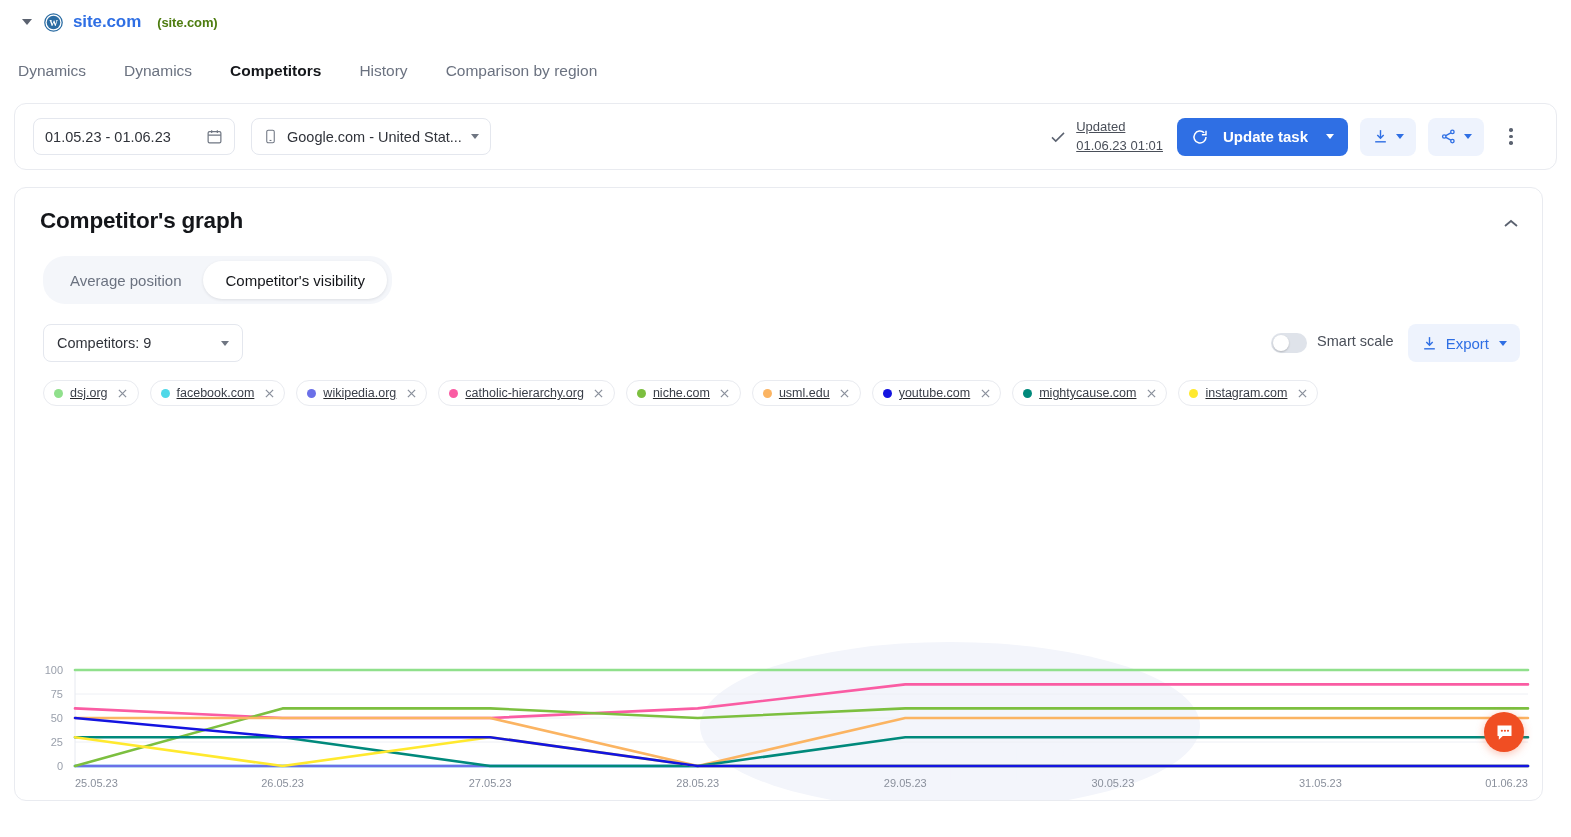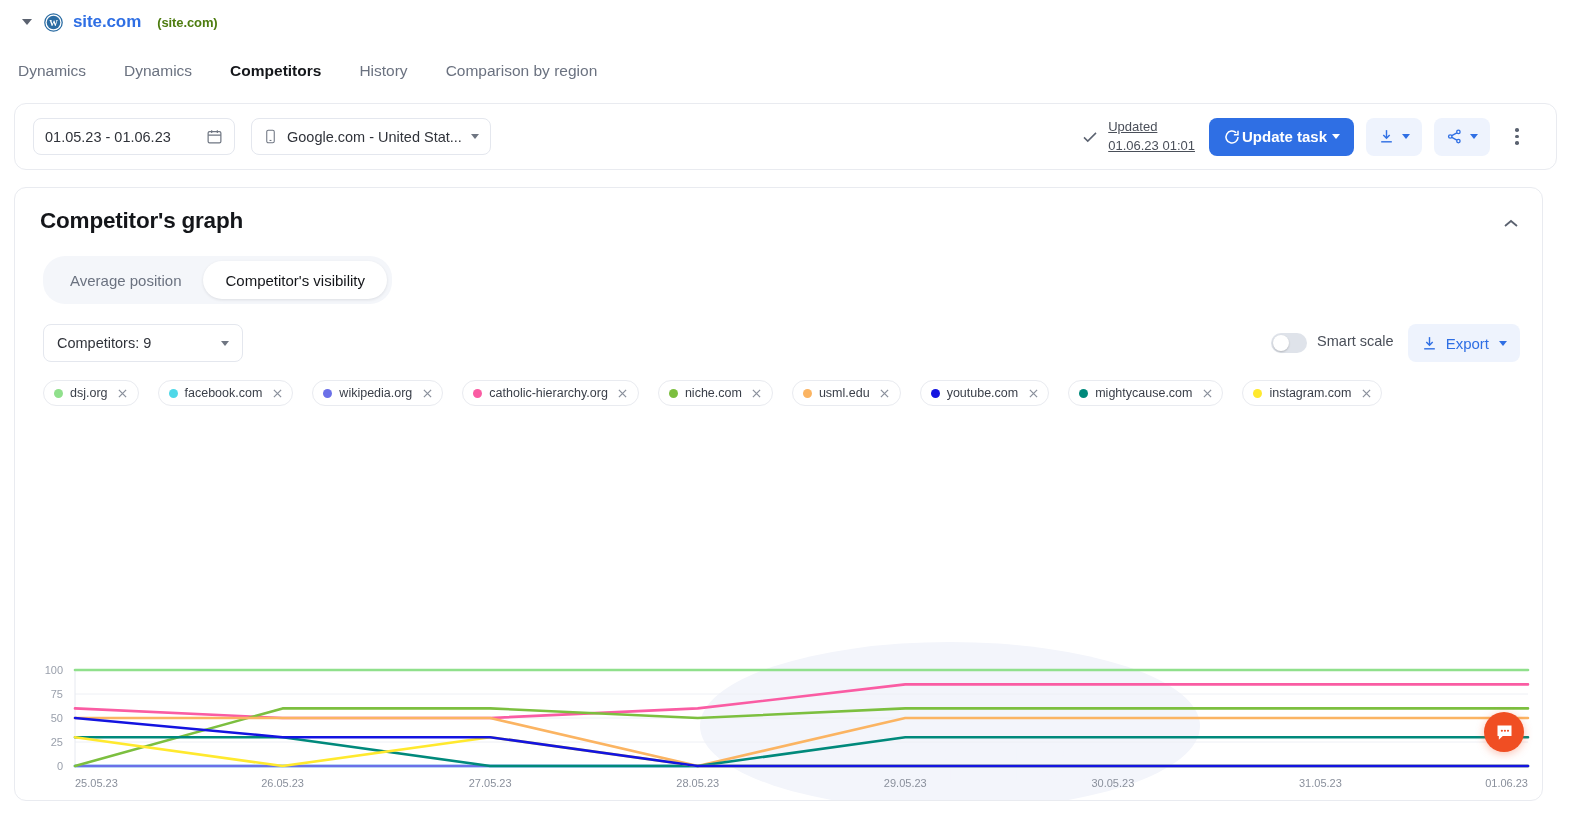--- a/index.html
+++ b/index.html
@@ -45,21 +45,21 @@
   .nav-tab.active { color: #14161a; font-weight: 700; }
 
   
   .toolbar {
     margin: 19px 14px 0 14px;
     height: 67px;
     border: 1px solid #e9ebf0;
     border-radius: 12px;
     background: #fff;
     display: flex; align-items: center;
-    padding: 0 22px 0 18px;
+    padding: 0 28px 0 18px;
   }
   .ctrl {
     height: 37px; border: 1px solid #e4e7ee; border-radius: 8px;
     background: #fff; display: flex; align-items: center;
     padding: 0 11px; gap: 9px; cursor: pointer;
     font-size: 14.5px; color: #30333a;
   }
   .ctrl.date { width: 202px; justify-content: space-between; }
   .ctrl.engine { margin-left: 16px; }
   .engine-label { max-width: 178px; overflow: hidden; white-space: nowrap; }
@@ -71,21 +71,21 @@
   }
   .spacer { flex: 1; }
 
   .updated-box { display: flex; align-items: center; gap: 9px; margin-right: 14px; }
   .check-mark { width: 18px; height: 18px; }
   .updated-text { font-size: 13px; line-height: 1.42; color: #4a4f59; text-decoration: underline; }
   .updated-text b { display: block; font-weight: 400; }
 
   .btn-primary {
     height: 38px; background: #2f6fe4; border-radius: 8px;
-    display: flex; align-items: center; gap: 1px;
+    display: flex; align-items: center; gap: 14px;
     padding: 0 14px; color: #fff; font-size: 15px; font-weight: 700;
     cursor: pointer; border: none;
   }
   .btn-primary .mini-caret { border-top-color: #fff; margin-left: 4px; }
   .btn-soft {
     height: 38px; min-width: 56px; background: #eef3fd; border-radius: 8px;
     display: flex; align-items: center; justify-content: center; gap: 7px;
     margin-left: 12px; cursor: pointer; padding: 0 11px;
   }
   .btn-soft .mini-caret { border-top-color: #2f6fe4; }
@@ -165,21 +165,21 @@
     height: 38px; background: #eef3fd; border-radius: 8px;
     display: flex; align-items: center; gap: 8px;
     padding: 0 13px; margin-left: 14px; cursor: pointer;
     color: #2f6fe4; font-size: 15px;
   }
   .btn-export .mini-caret { border-top-color: #2f6fe4; margin-left: 2px; }
 
   
   .legend {
     margin: 18px 0 0 28px;
-    display: flex; align-items: center; gap: 19px; flex-wrap: nowrap;
+    display: flex; align-items: center; gap: 11px; flex-wrap: nowrap; text-decoration: underline;
   }
   .chip {
     height: 26px; border: 1px solid #e9ebf0; border-radius: 13px;
     display: flex; align-items: center; gap: 7px;
     padding: 0 7px 0 10px; background: #fff; cursor: pointer;
   }
   .chip-dot { width: 9px; height: 9px; border-radius: 50%; flex: 0 0 auto; }
   .chip-label { font-size: 12.5px; color: #3a3f49; white-space: nowrap; }
   .chip-x {
     width: 16px; height: 16px; border-radius: 50%;

